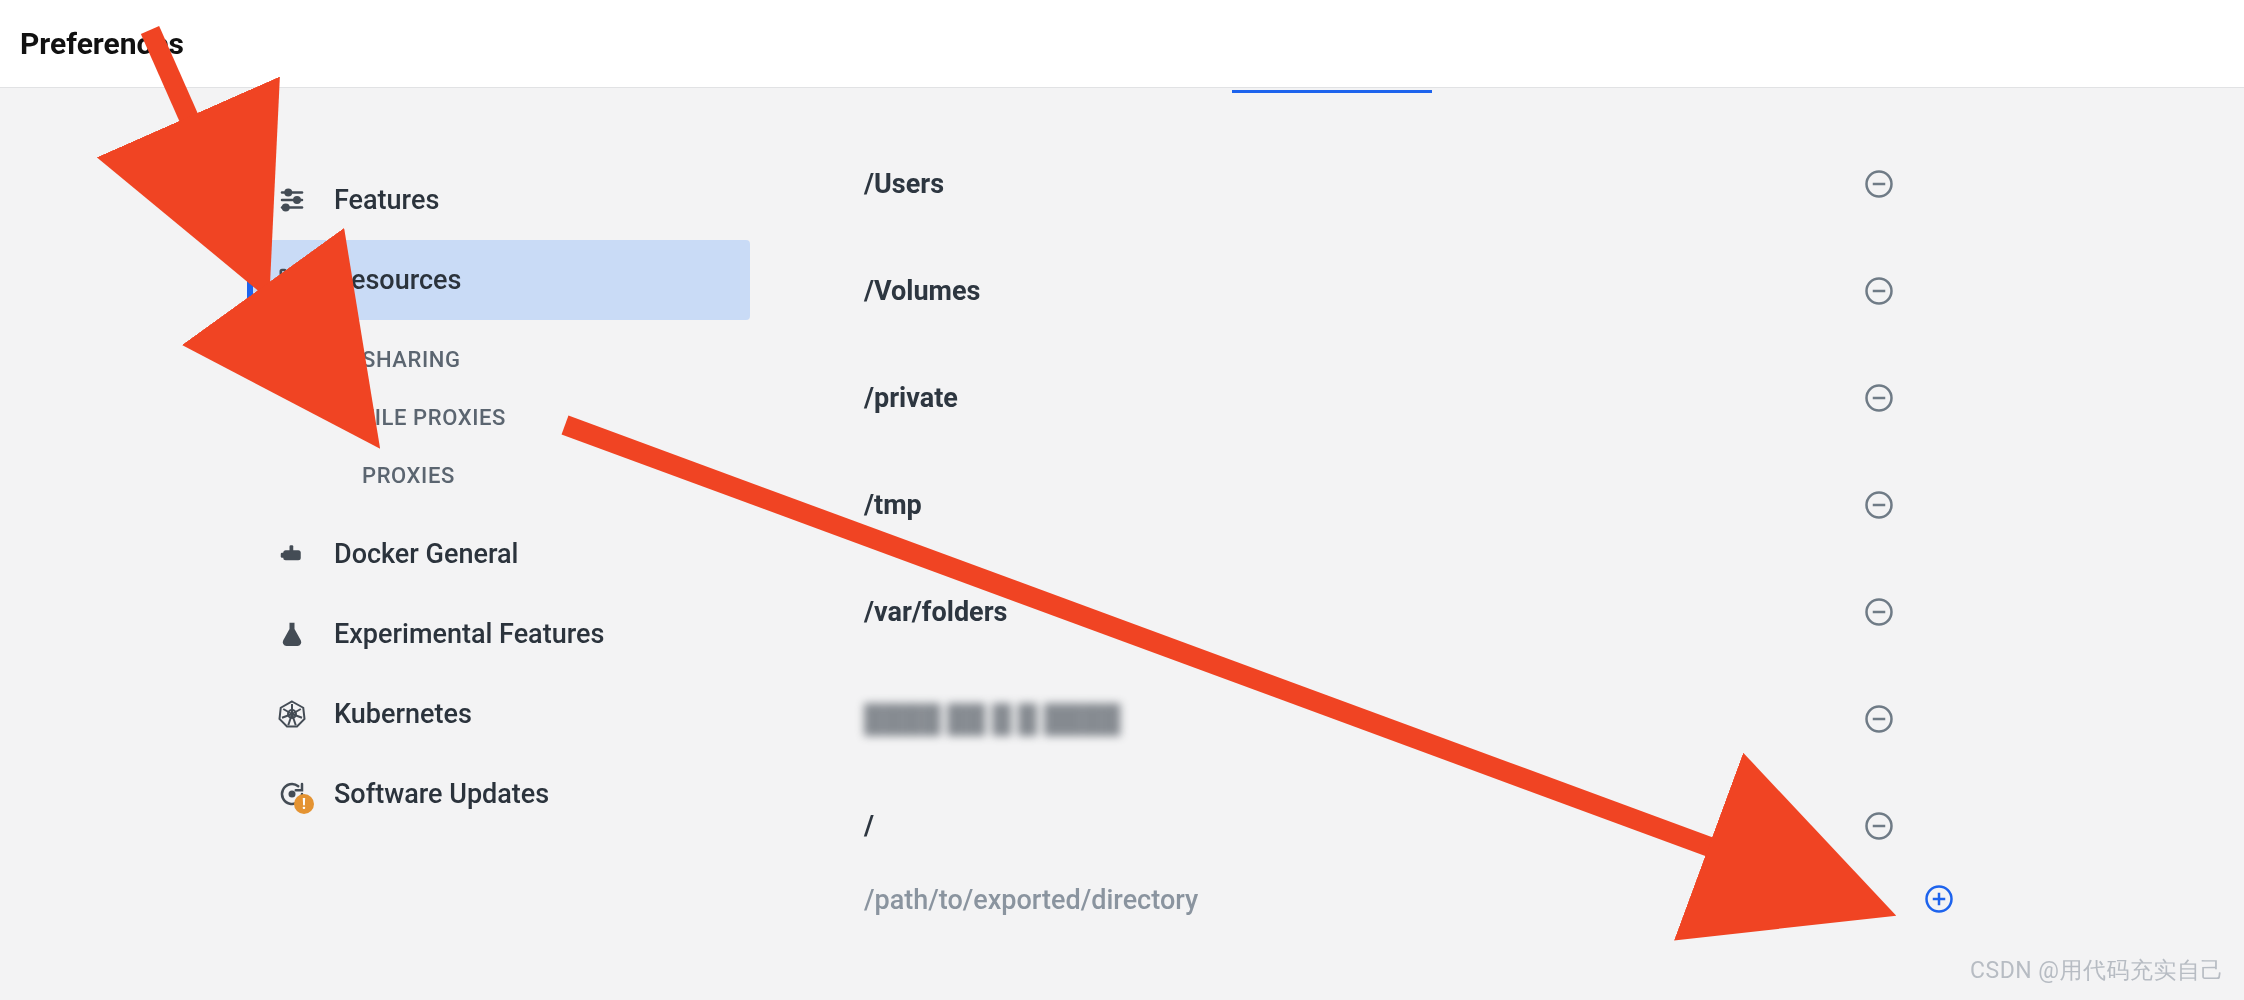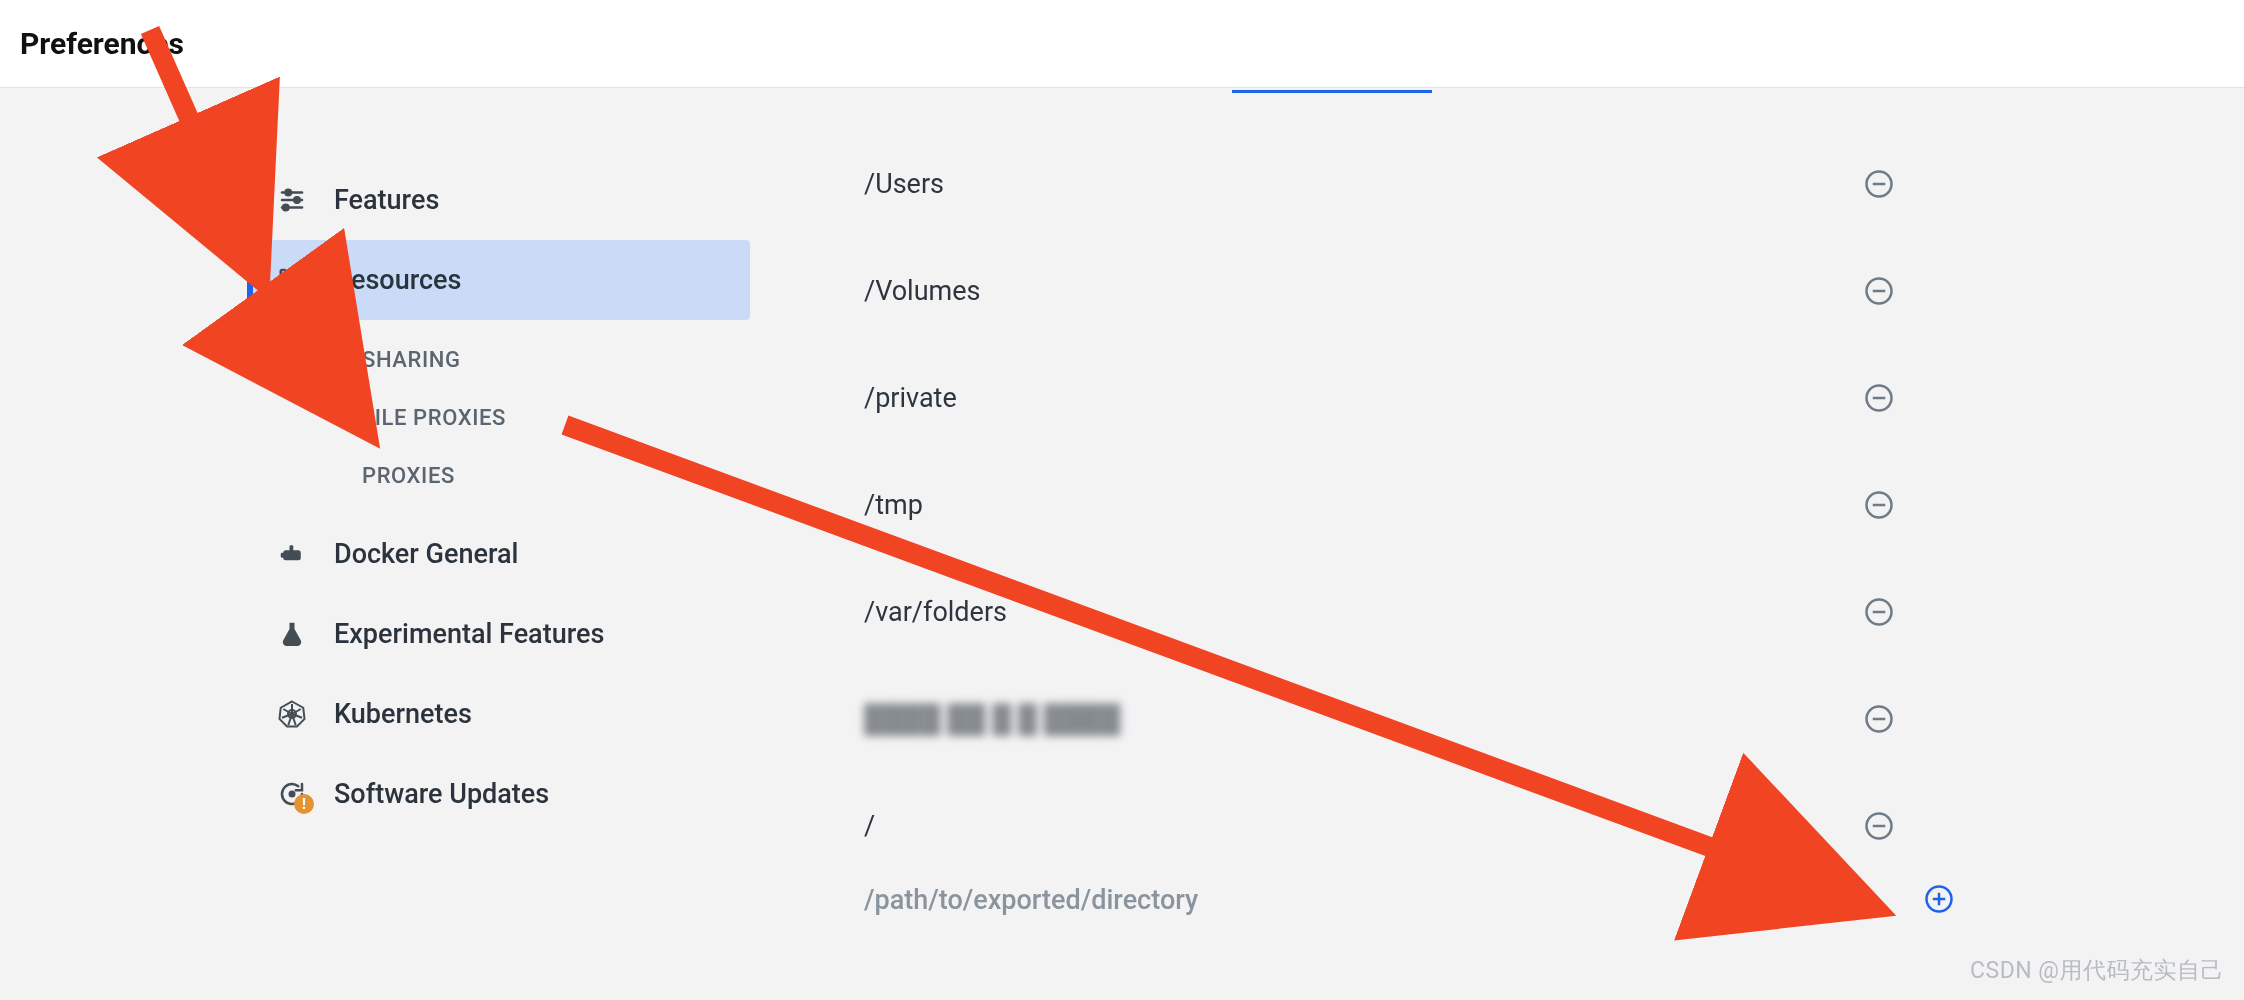--- a/index.html
+++ b/index.html
@@ -132,21 +132,21 @@
     width:1030px;
   }
   .row{
     height:107px;
     display:flex;
     align-items:center;
     justify-content:space-between;
   }
   .row .path{
     font-size:27px;
-    font-weight:400;
+    font-weight:700;
     color:#2d3640;
   }
   .row.blurred .path{filter:blur(4px);opacity:.55;}
   .remove-icon{
     width:30px;height:30px;flex:0 0 30px;
     display:flex;align-items:center;justify-content:center;
     cursor:pointer;
   }
 
   .add-row{

